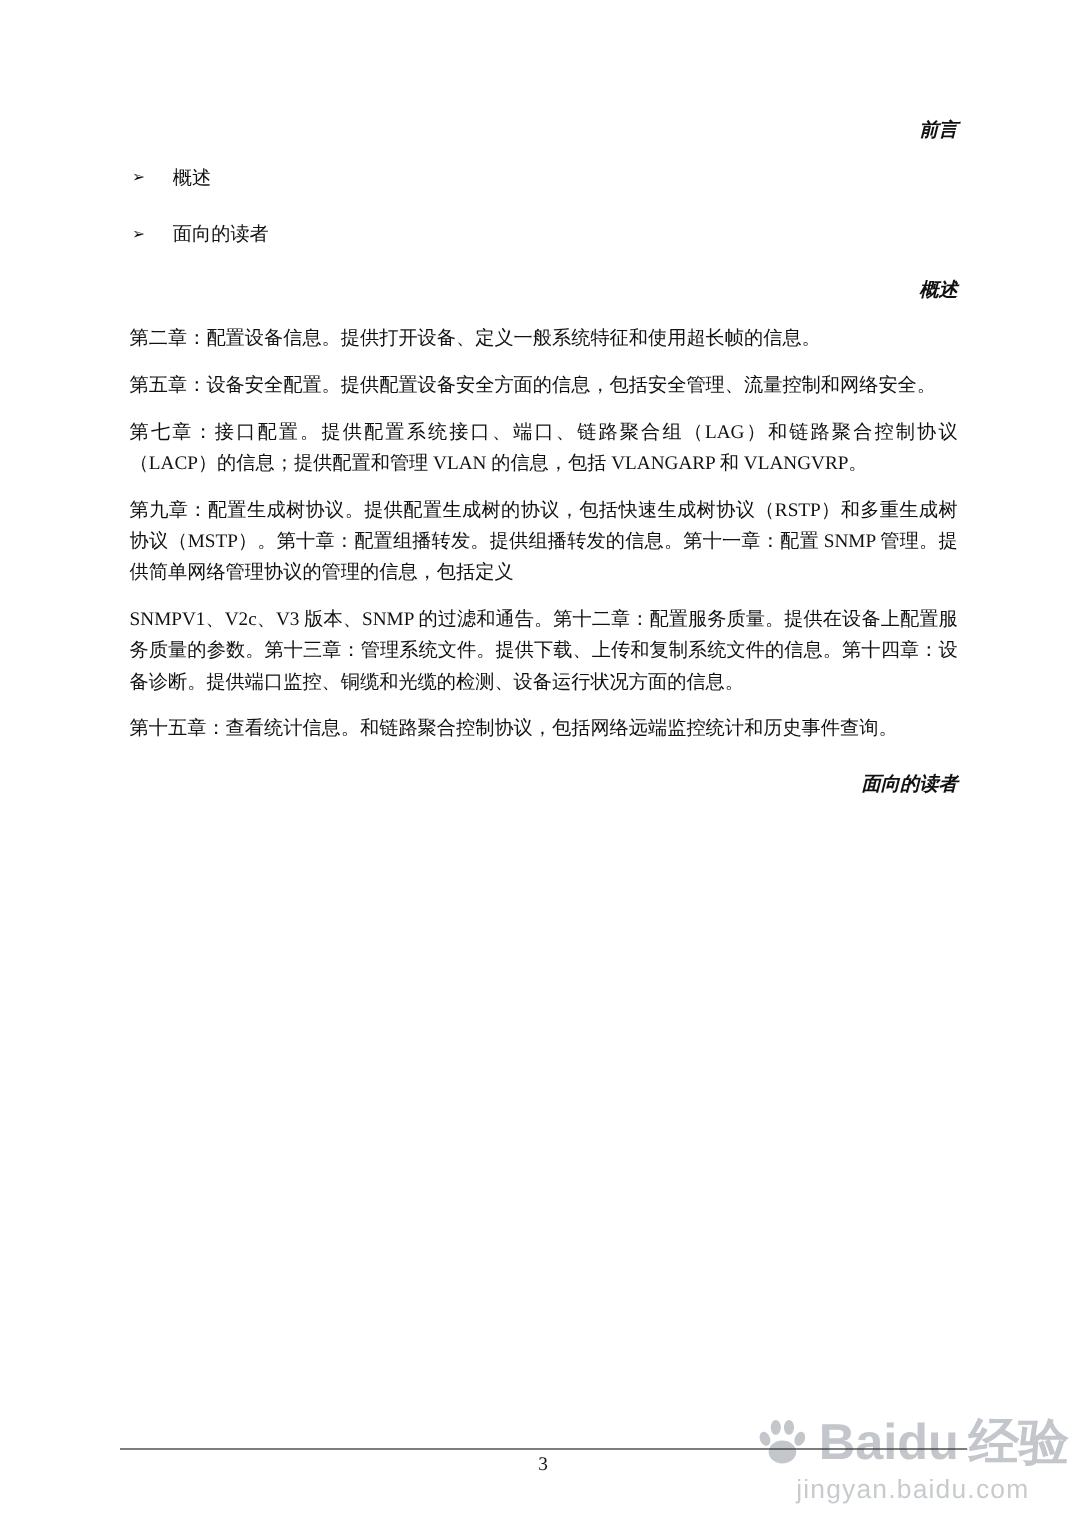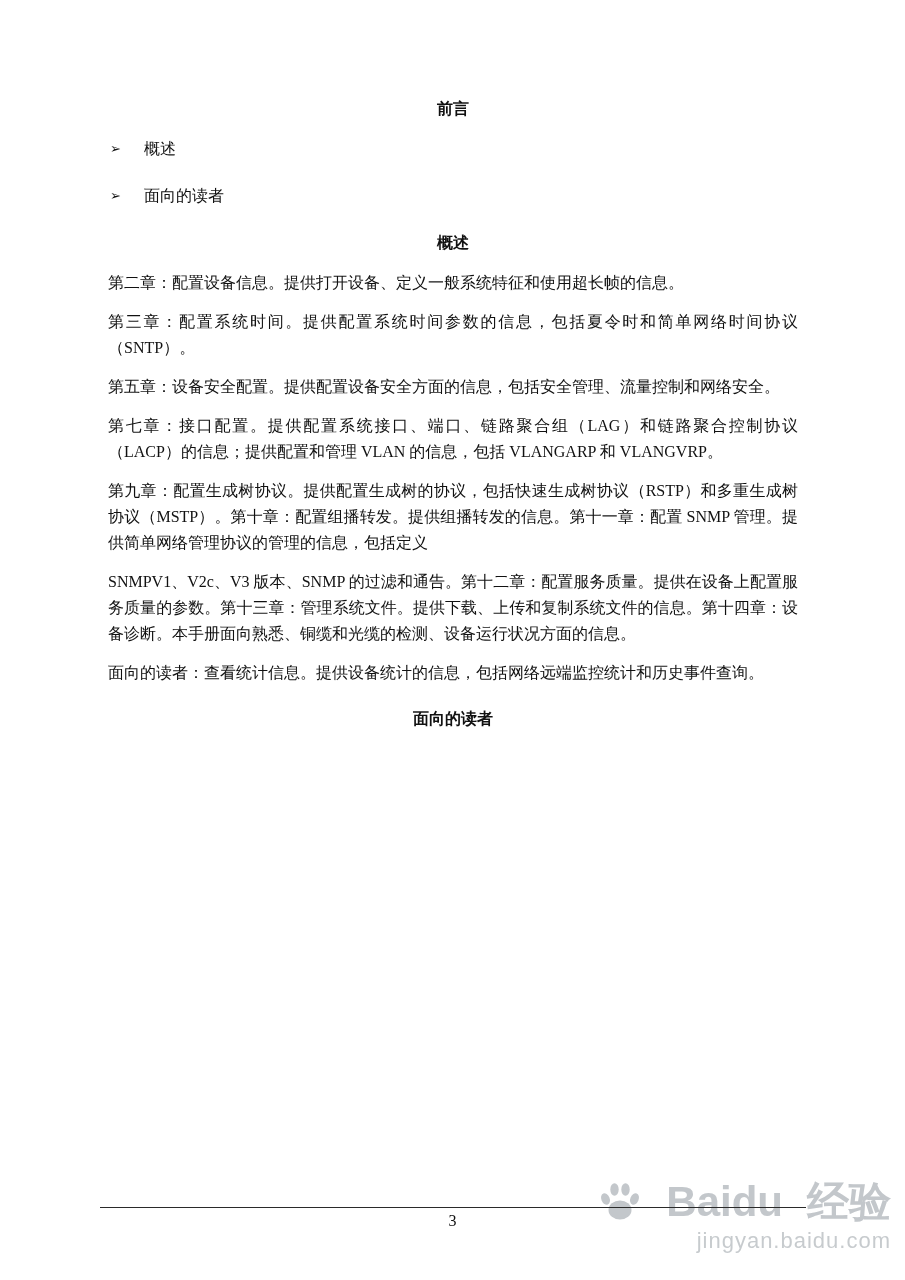--- a/index.html
+++ b/index.html
@@ -20,21 +20,22 @@
     width: 690px;
     font-size: 16px;
     line-height: 26px;
     text-align: justify;
   }
   .heading {
     font-family: "Liberation Sans", "DejaVu Sans", sans-serif;
     font-weight: bold;
     font-size: 16px;
     margin: 20px 0 14px 0;
-    text-align: center;
+    text-align: right;
+    font-style: italic;
   }
   .heading.first { margin-top: 0; }
   p.para { margin: 0 0 13px 0; }
   .bullet {
     display: flex;
     margin: 8px 0 21px 0;
     text-align: left;
   }
   .bullet .arrow {
     flex: none;
@@ -65,33 +66,33 @@
   .watermark {
     position: absolute;
     right: 14px;
     bottom: 26px;
     color: #c3c7cb;
     user-select: none;
   }
   .wm-top {
     display: flex;
     align-items: center;
-    gap: 24px;
+    gap: 8px;
     font-family: "Liberation Sans", "DejaVu Sans", sans-serif;
     font-weight: bold;
     font-size: 42px;
     line-height: 46px;
     color: #c3c7cb;
   }
   .wm-url {
     margin-top: 3px;
     font-family: "Liberation Sans", "DejaVu Sans", sans-serif;
     font-size: 22px;
     letter-spacing: 1px;
-    text-align: right;
+    text-align: center;
     color: #c7cbce;
   }
   .paw { display: block; }
   .paw ellipse { fill: #c3c7cb; }
 </style>
 </head>
 <body>
 
 <div class="page">
 
@@ -106,26 +107,25 @@
     </div>
 
     <div class="bullet">
       <span class="arrow">➢</span>
       <span>面向的读者</span>
     </div>
 
     <div class="heading">概述</div>
 
     <p class="para">第二章：配置设备信息。提供打开设备、定义一般系统特征和使用超长帧的信息。</p>
-    <p class="para">第三章：配置系统时间。提供配置系统时间参数的信息，包括夏令时和简单网络时间协议（SNTP）。</p>
     <p class="para">第五章：设备安全配置。提供配置设备安全方面的信息，包括安全管理、流量控制和网络安全。</p>
     <p class="para">第七章：接口配置。提供配置系统接口、端口、链路聚合组（LAG）和链路聚合控制协议（LACP）的信息；提供配置和管理 VLAN 的信息，包括 VLANGARP 和 VLANGVRP。</p>
     <p class="para">第九章：配置生成树协议。提供配置生成树的协议，包括快速生成树协议（RSTP）和多重生成树协议（MSTP）。第十章：配置组播转发。提供组播转发的信息。第十一章：配置 SNMP 管理。提供简单网络管理协议的管理的信息，包括定义</p>
-    <p class="para">SNMPV1、V2c、V3 版本、SNMP 的过滤和通告。第十二章：配置服务质量。提供在设备上配置服务质量的参数。第十三章：管理系统文件。提供下载、上传和复制系统文件的信息。第十四章：设备诊断。本手册面向熟悉、铜缆和光缆的检测、设备运行状况方面的信息。</p>
-    <p class="para">面向的读者：查看统计信息。提供设备统计的信息，包括网络远端监控统计和历史事件查询。</p>
+    <p class="para">SNMPV1、V2c、V3 版本、SNMP 的过滤和通告。第十二章：配置服务质量。提供在设备上配置服务质量的参数。第十三章：管理系统文件。提供下载、上传和复制系统文件的信息。第十四章：设备诊断。提供端口监控、铜缆和光缆的检测、设备运行状况方面的信息。</p>
+    <p class="para">第十五章：查看统计信息。和链路聚合控制协议，包括网络远端监控统计和历史事件查询。</p>
 
     <div class="heading">面向的读者</div>
 
 
   </div>
 
   <div class="watermark">
     <div class="wm-top">
       <svg class="paw" width="44" height="44" viewBox="0 0 44 44" aria-hidden="true">
         <ellipse cx="22" cy="30" rx="11.5" ry="9.5"></ellipse>

